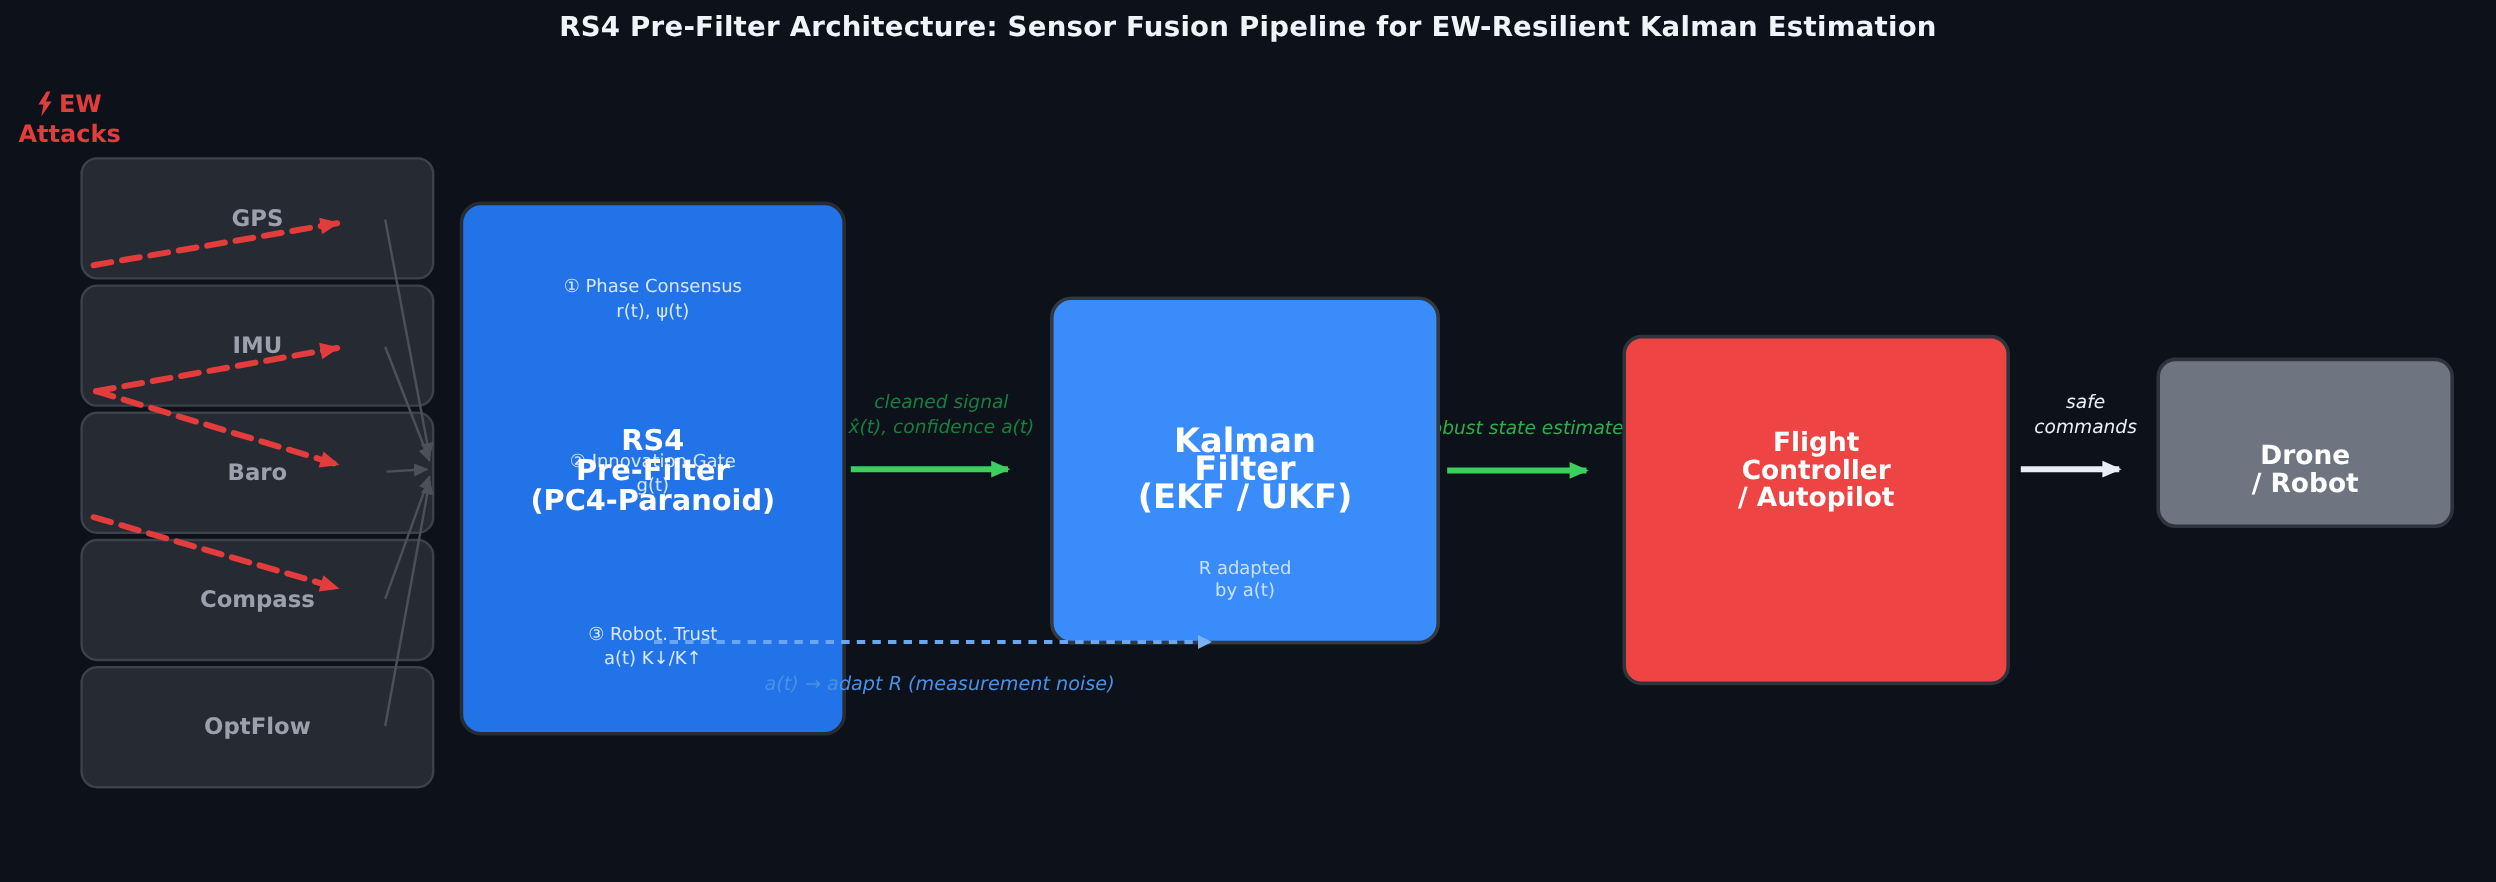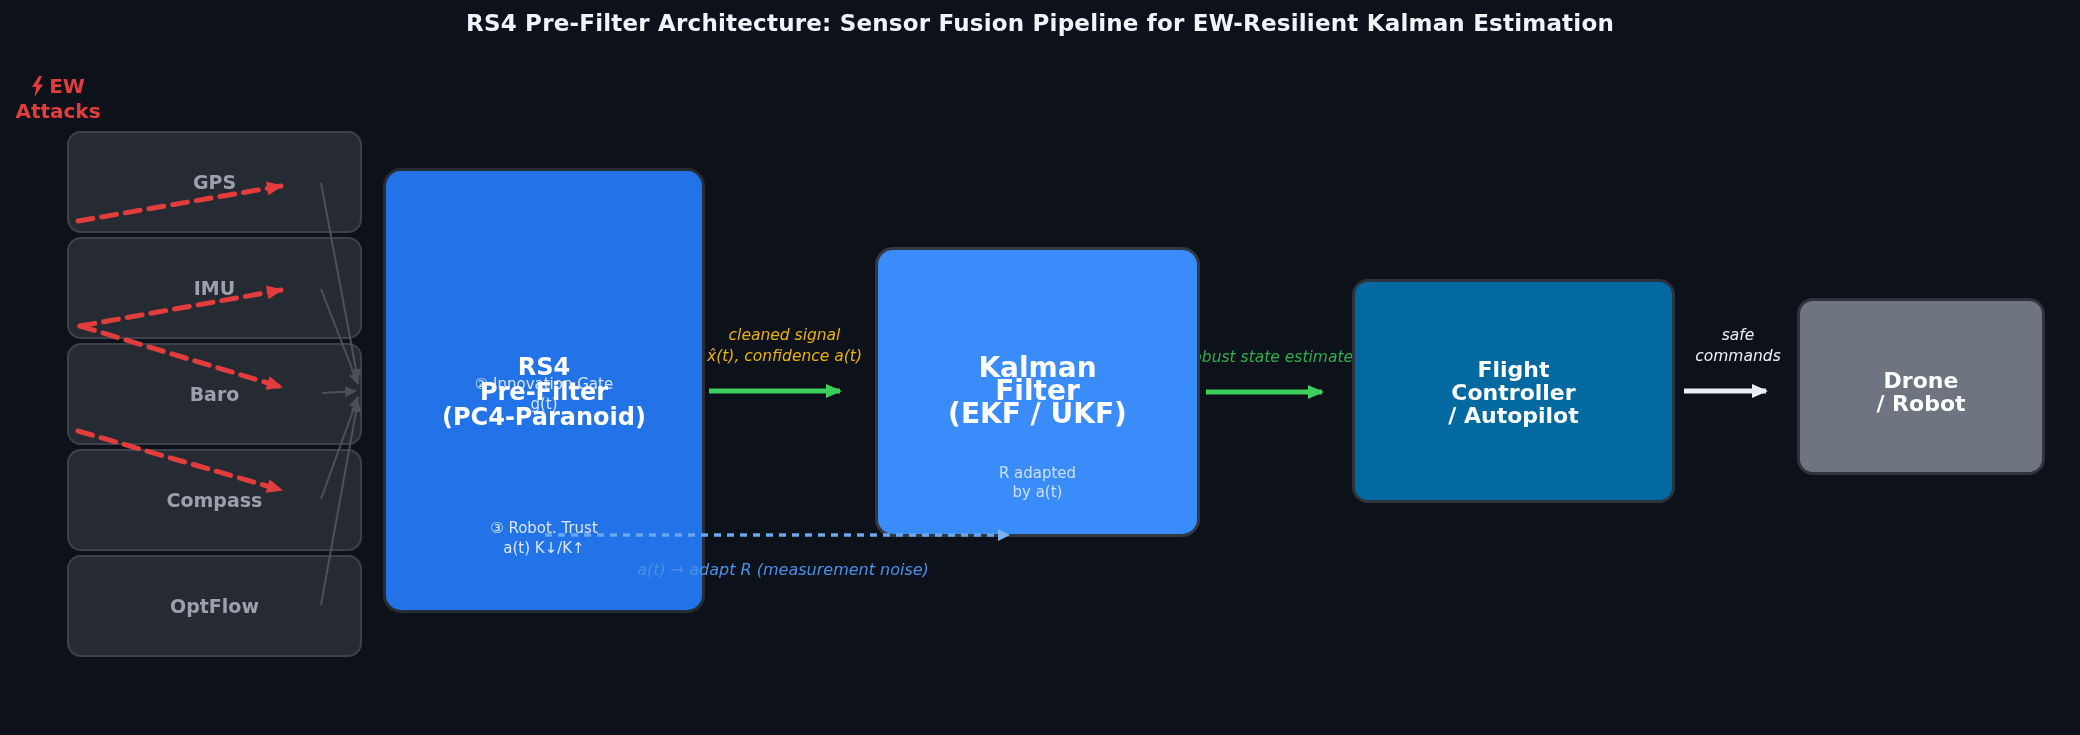--- a/index.html
+++ b/index.html
@@ -16,41 +16,41 @@
   .sensor{position:absolute;left:67px;width:295px;height:102px;
     background:#262b33;border:2px solid #3b424b;border-radius:14px;
     display:flex;align-items:center;justify-content:center;box-sizing:border-box;
     color:#9aa1ac;font-size:19px;font-weight:bold;z-index:2;}
 
   .bigbox{position:absolute;box-sizing:border-box;z-index:2;color:#ffffff;}
   .prefilter-box{left:383px;top:168px;width:322px;height:445px;background:#2272e8;
     border:3px solid #272c34;border-radius:18px;}
   .kalman-box{left:875px;top:247px;width:325px;height:290px;background:#3a8cfa;
     border:3px solid #333941;border-radius:18px;}
-  .flight-box{left:1352px;top:279px;width:323px;height:224px;background:#0369a1;
+  .flight-box{left:1352px;top:279px;width:323px;height:292px;background:#ef4444;
     border:3px solid #2e343c;border-radius:16px;}
-  .drone-box{left:1797px;top:298px;width:248px;height:177px;background:#6e7580;
+  .drone-box{left:1797px;top:298px;width:248px;height:142px;background:#6e7580;
     border:3px solid #2e343c;border-radius:16px;}
 
   .abs{position:absolute;}
   .ctr{text-align:center;width:100%;}
   .step{color:rgba(233,241,250,0.92);font-size:15px;line-height:21px;}
   .boxname{color:#ffffff;font-weight:bold;}
 
   .pf-step1{top:57px;}
   .pf-name{top:184px;font-size:24px;line-height:25px;z-index:2;}
   .pf-step2{top:203px;line-height:20px;z-index:1;}
   .pf-step3{top:347px;line-height:20px;}
   .kf-name{top:106px;font-size:28px;line-height:23px;}
   .kf-note{top:214px;color:rgba(244,249,255,0.78);font-size:15px;line-height:19px;}
   .fc-name{top:76px;font-size:22px;line-height:23px;}
   .dr-name{top:68px;font-size:22px;line-height:23px;}
 
   .flow-label{position:absolute;font-style:italic;font-size:15.5px;line-height:21px;text-align:center;z-index:4;}
-  .lbl-cleaned{left:692px;top:325px;width:185px;color:#eab308;}
+  .lbl-cleaned{left:692px;top:325px;width:185px;color:#15803d;}
   .lbl-robust{left:1186px;top:347px;width:300px;text-align:left;color:#2fae4e;z-index:1;}
   .lbl-safe{left:1688px;top:325px;width:100px;color:#edf1f6;}
   .lbl-feedback{left:623px;top:559px;width:320px;font-size:16px;color:#4a90e8;}
 
   svg.arrows{position:absolute;left:0;top:0;z-index:3;pointer-events:none;}
 </style>
 </head>
 <body>
 
 <div class="canvas">
@@ -81,20 +81,24 @@
   <div class="sensor" style="top:449px;">
     <span>Compass</span>
   </div>
   <div class="sensor" style="top:555px;text-align:center;">
     <span>OptFlow</span>
   </div>
 
   <div class="flow-label lbl-robust">robust state estimate</div>
 
   <div class="bigbox prefilter-box">
+    <div class="abs ctr step pf-step1">
+      <div>① Phase Consensus</div>
+      <div>r(t), ψ(t)</div>
+    </div>
     <div class="abs ctr step pf-step2">
       <div>② Innovation Gate</div>
       <div>g(t)</div>
     </div>
     <div class="abs ctr boxname pf-name">
       <div>RS4</div>
       <div>Pre-Filter</div>
       <div>(PC4-Paranoid)</div>
     </div>
     <div class="abs ctr step pf-step3">

